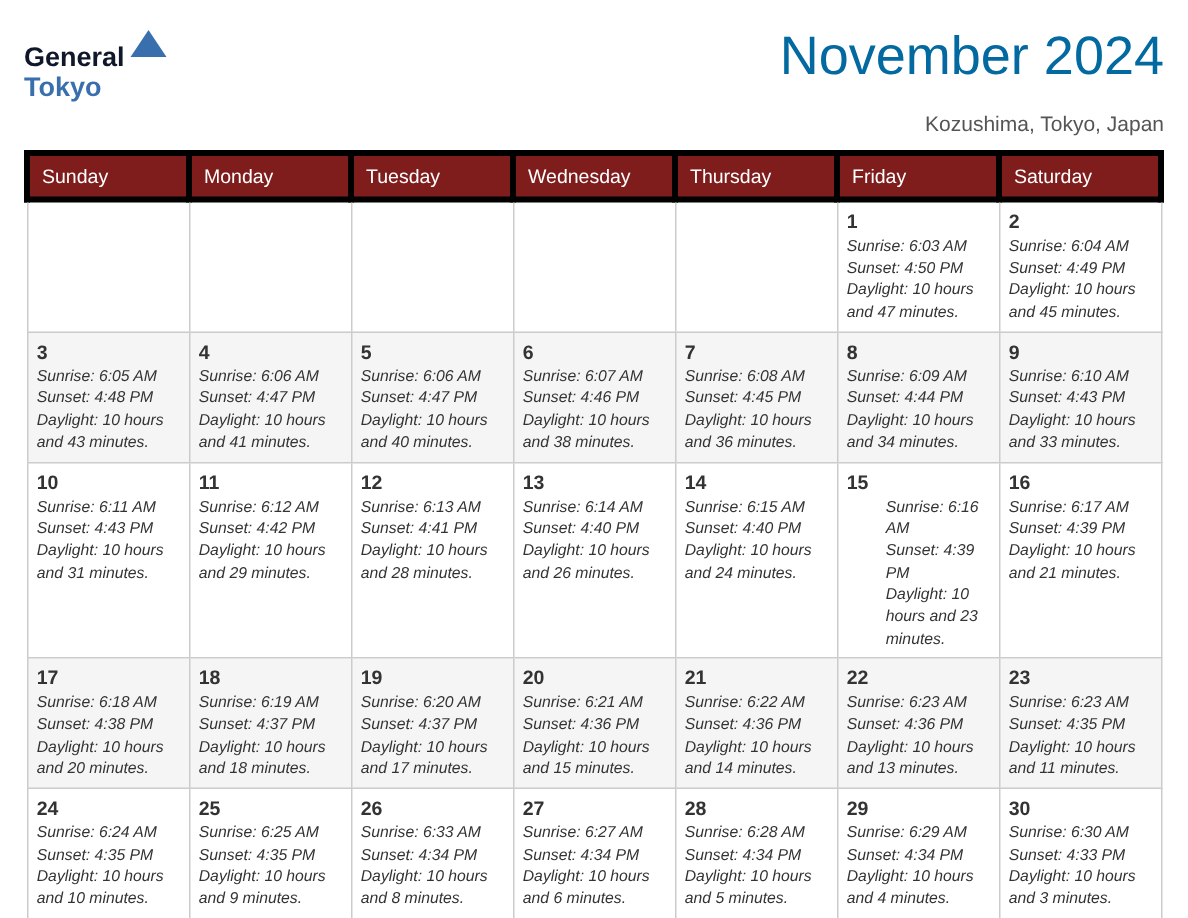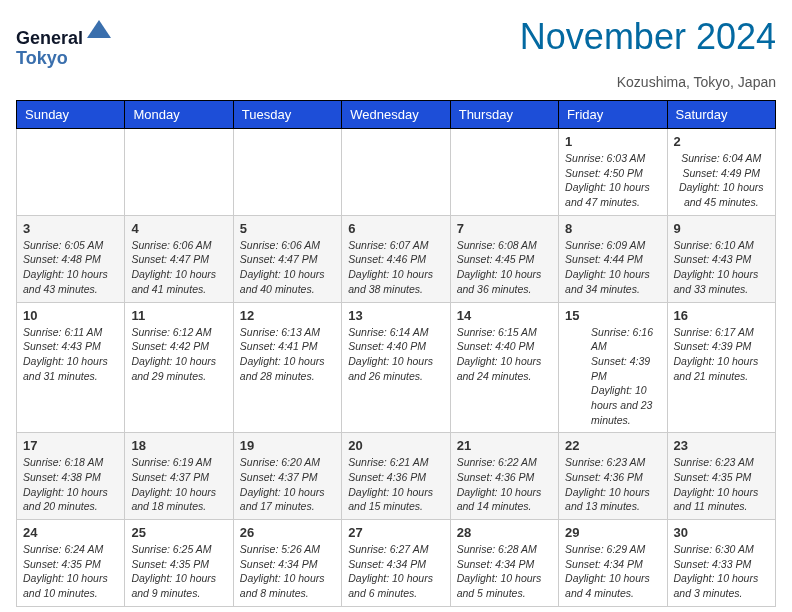--- a/index.html
+++ b/index.html
@@ -44,27 +44,27 @@
       font-size: 14px;
       color: #555;
       margin-top: 16px;
     }
     .calendar {
       width: 100%;
       border-collapse: collapse;
       font-size: 11px;
     }
     .calendar th {
-      background-color: #1d4ed8;
+      background-color: #7f1d1d;
       color: #fff;
       text-align: left;
       padding: 6px 8px;
       font-size: 13px;
       font-weight: normal;
-      border: 1px solid #000000;
+      border: 4px solid #000000;
     }
     .calendar td {
       border: 1px solid #ccc;
       vertical-align: top;
       padding: 5px 6px;
       width: calc(100%/7);
       height: 80px;
       background: #fff;
     }
     .calendar tr:nth-child(even) td {
@@ -132,21 +132,21 @@
         <td class="empty"></td>
         <td class="empty"></td>
         <td>
           <span class="day-number">1</span>
           <div class="day-info" style="white-space: pre-line;">Sunrise: 6:03 AM
 Sunset: 4:50 PM
 Daylight: 10 hours and 47 minutes.</div>
         </td>
         <td>
           <span class="day-number">2</span>
-          <div class="day-info" style="white-space: pre-line; text-align: center;">Sunrise: 6:04 AM
+          <div class="day-info" style="white-space: pre-line;">Sunrise: 6:04 AM
 Sunset: 4:49 PM
 Daylight: 10 hours and 45 minutes.</div>
         </td>
       </tr>
       <tr>
         <td>
           <span class="day-number">3</span>
           <div class="day-info" style="white-space: pre-line;">Sunrise: 6:05 AM
 Sunset: 4:48 PM
 Daylight: 10 hours and 43 minutes.</div>
@@ -284,21 +284,21 @@
 Daylight: 10 hours and 10 minutes.</div>
         </td>
         <td>
           <span class="day-number">25</span>
           <div class="day-info" style="white-space: pre-line;">Sunrise: 6:25 AM
 Sunset: 4:35 PM
 Daylight: 10 hours and 9 minutes.</div>
         </td>
         <td>
           <span class="day-number">26</span>
-          <div class="day-info" style="white-space: pre-line;">Sunrise: 5:26 AM
+          <div class="day-info" style="white-space: pre-line;">Sunrise: 6:33 AM
 Sunset: 4:34 PM
 Daylight: 10 hours and 8 minutes.</div>
         </td>
         <td>
           <span class="day-number">27</span>
           <div class="day-info" style="white-space: pre-line;">Sunrise: 6:27 AM
 Sunset: 4:34 PM
 Daylight: 10 hours and 6 minutes.</div>
         </td>
         <td>

